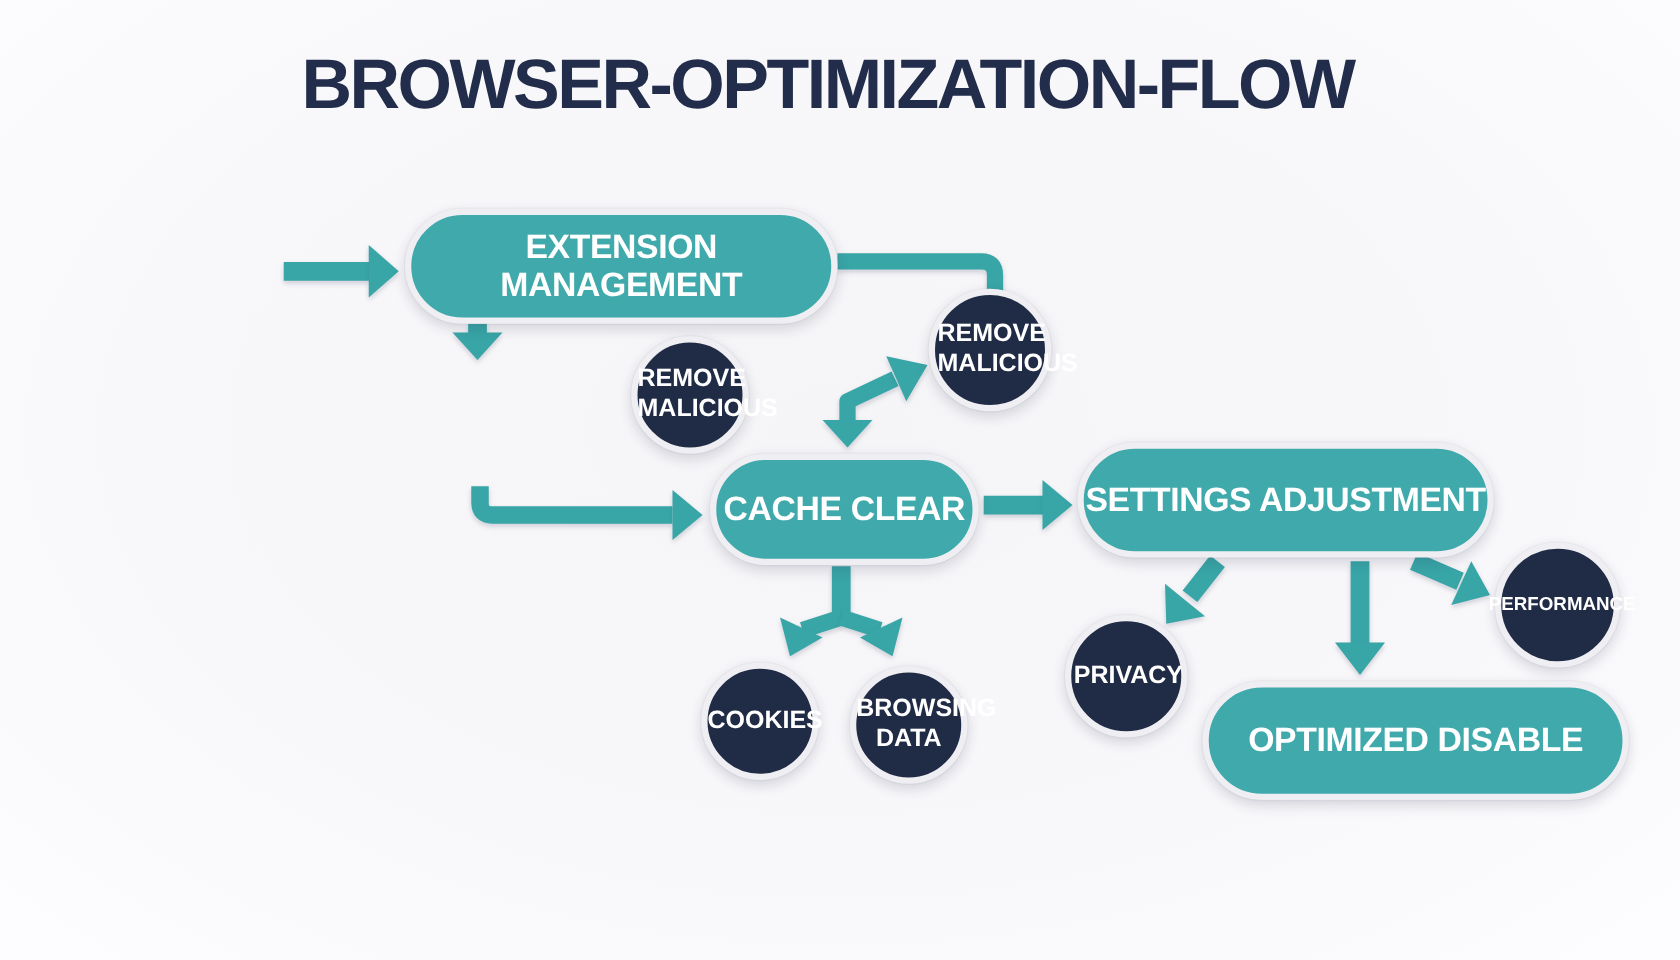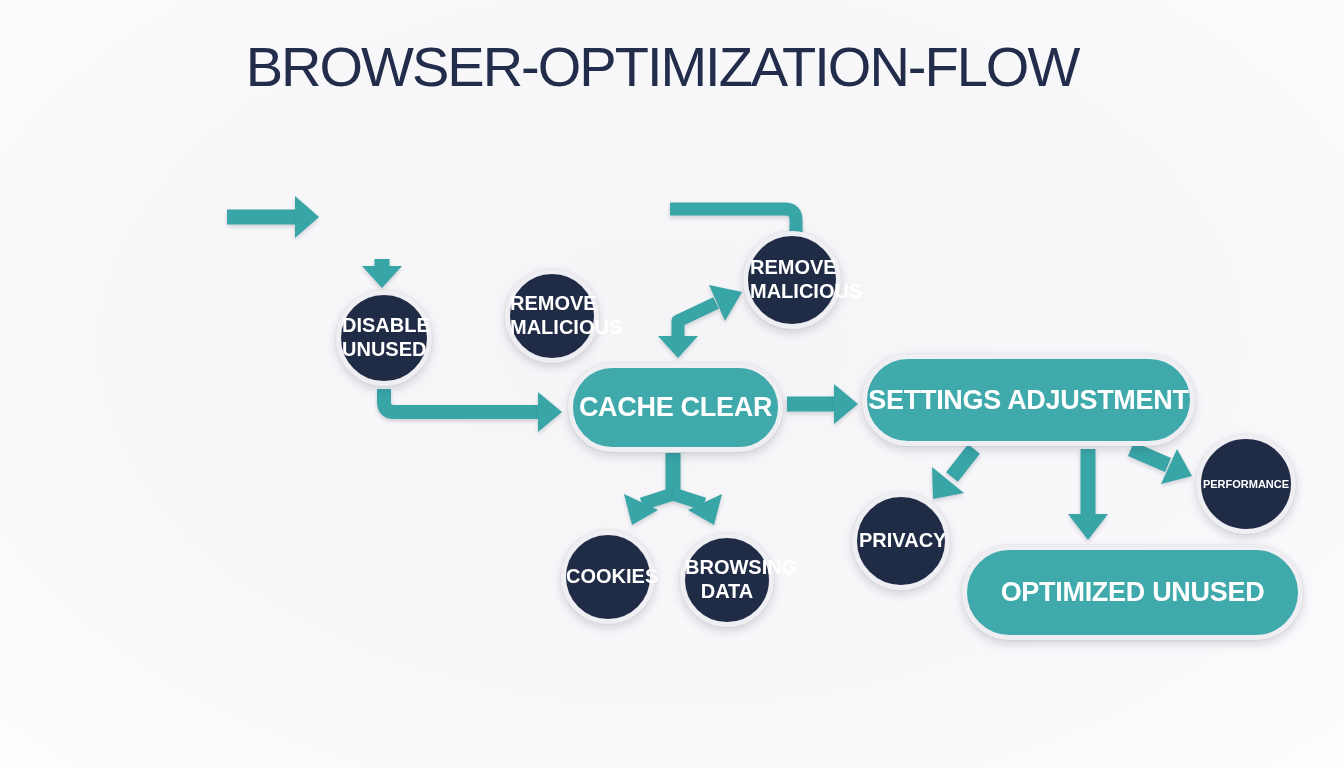--- a/index.html
+++ b/index.html
@@ -3,32 +3,32 @@
 <meta charset="utf-8">
 <style>
   html,body { margin:0; padding:0; }
   body { font-family:"Liberation Sans","DejaVu Sans",sans-serif; }
   .canvas {
     position:relative; width:1344px; height:768px; overflow:hidden;
     background:radial-gradient(ellipse at 50% 45%, #f5f4f7 0%, #f8f7fa 60%, #fdfcfe 100%);
   }
   .title {
     position:absolute; top:34px; left:0; width:1324px; text-align:center;
-    font-size:56px; font-weight:400; letter-spacing:-2px; color:#222d4b; margin:0;
+    font-size:56px; font-weight:700; letter-spacing:-2px; color:#222d4b; margin:0;
   }
   .node {
     position:absolute; display:flex; align-items:center; justify-content:center;
     color:#ffffff; font-weight:700; text-align:center; box-sizing:border-box;
     border:5px solid #efeef2;
     box-shadow:0 4px 10px rgba(40,50,80,0.18), 0 0 0 1px rgba(120,120,140,0.06);
   }
   .pill   { background:#3fa9ab; border-radius:70px; font-size:27px; letter-spacing:-0.3px; }
   .circle { background:#202b46; border-radius:50%; font-size:20px; line-height:1.18; }
   .circle .lbl { display:block; width:84px; }
-  .circle.tight { font-size:11px; }
+  .circle.tight { font-size:15px; }
   .circle.tight .lbl { width:110px; white-space:nowrap; }
   .arrows { position:absolute; left:0; top:0; width:1344px; height:768px; }
   .arrows * { filter:drop-shadow(0 2px 2px rgba(40,50,80,0.10)); }
   .shaft { stroke:#38a5a7; fill:none; }
   .head  { fill:#38a5a7; stroke:none; }
 
   
   #n-start        { left:35px;  top:164px; width:184px; height:107px; }
   #n-extmgmt      { left:324px; top:167px; width:346px; height:92px;  }
   #n-cacheclear   { left:568px; top:363px; width:215px; height:89px;  }
@@ -99,24 +99,24 @@
       <polygon class="head" points="1068,514 1108,514 1088,540"></polygon>
     </g>
 
     <g>
       <line class="shaft" x1="1131" y1="449" x2="1168" y2="465" stroke-width="15"></line>
       <polygon class="head" points="1161,484 1177,449 1192,476"></polygon>
     </g>
   </svg>
 
 
+  <div id="n-extmgmt" class="node pill">
+    <span class="lbl">EXTENSION MANAGEMENT</span>
+  </div>
 
-  <div id="n-disable" class="node circle">
-    <span class="lbl">DISABLE UNUSED</span>
-  </div>
 
   <div id="n-removemid" class="node circle">
     <span class="lbl">REMOVE MALICIOUS</span>
   </div>
 
   <div id="n-removetop" class="node circle">
     <span class="lbl">REMOVE MALICIOUS</span>
   </div>
 
   <div id="n-settings" class="node pill">
@@ -137,16 +137,16 @@
 
   <div id="n-privacy" class="node circle">
     <span class="lbl">PRIVACY</span>
   </div>
 
   <div id="n-performance" class="node circle tight">
     <span class="lbl">PERFORMANCE</span>
   </div>
 
   <div id="n-optimized" class="node pill">
-    <span class="lbl">OPTIMIZED UNUSED</span>
+    <span class="lbl">OPTIMIZED DISABLE</span>
   </div>
 
 </div>
 
 </body></html>

